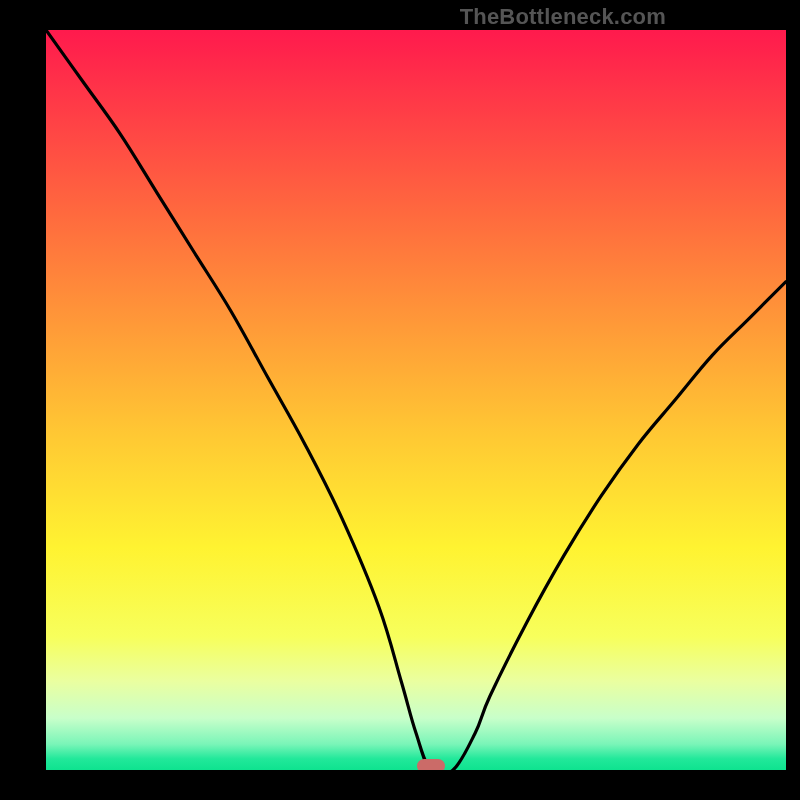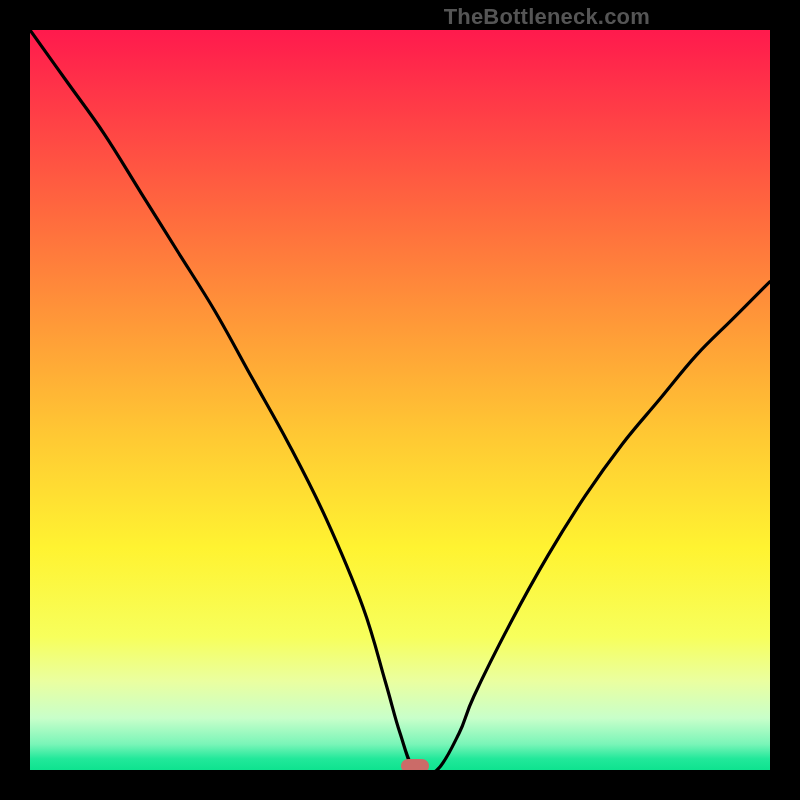--- a/index.html
+++ b/index.html
@@ -9,20 +9,21 @@
     height: 800px;
     background: #000;
     overflow: hidden;
     font-family: Arial, Helvetica, sans-serif;
   }
   .frame {
     position: relative;
     width: 660px;
     height: 800px;
     background: #000;
+    margin-left: 16px;
   }
   .watermark {
     position: absolute;
     top: 4px;
     right: 10px;
     color: #555;
     font-size: 22px;
     font-weight: 600;
     letter-spacing: 0.2px;
     z-index: 20;

